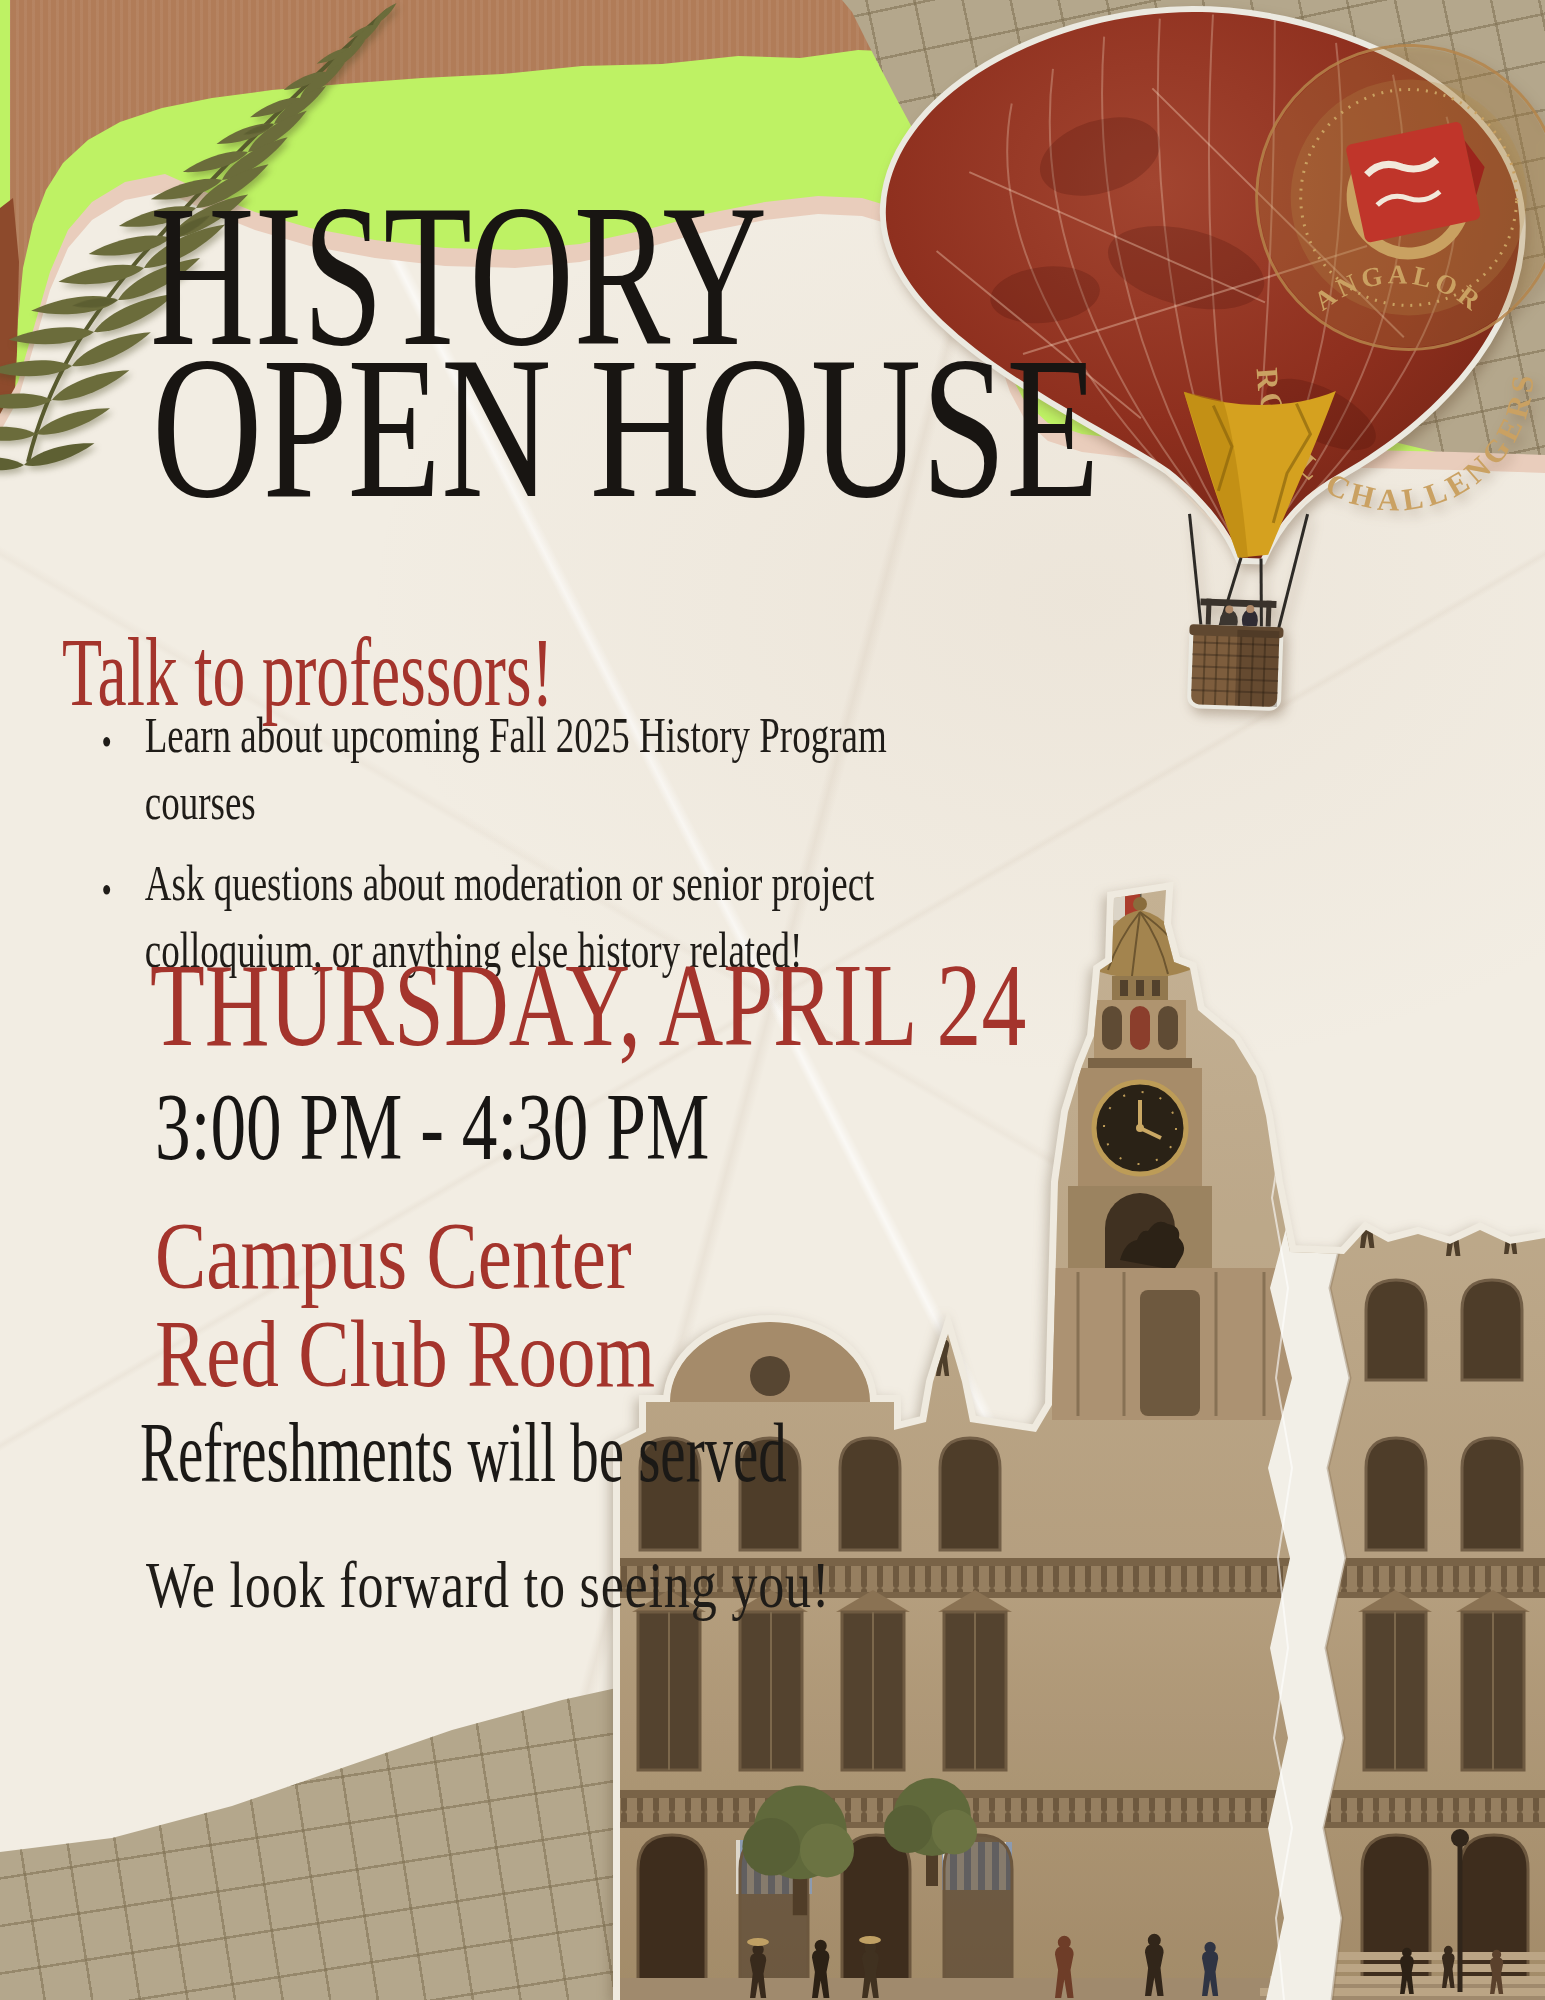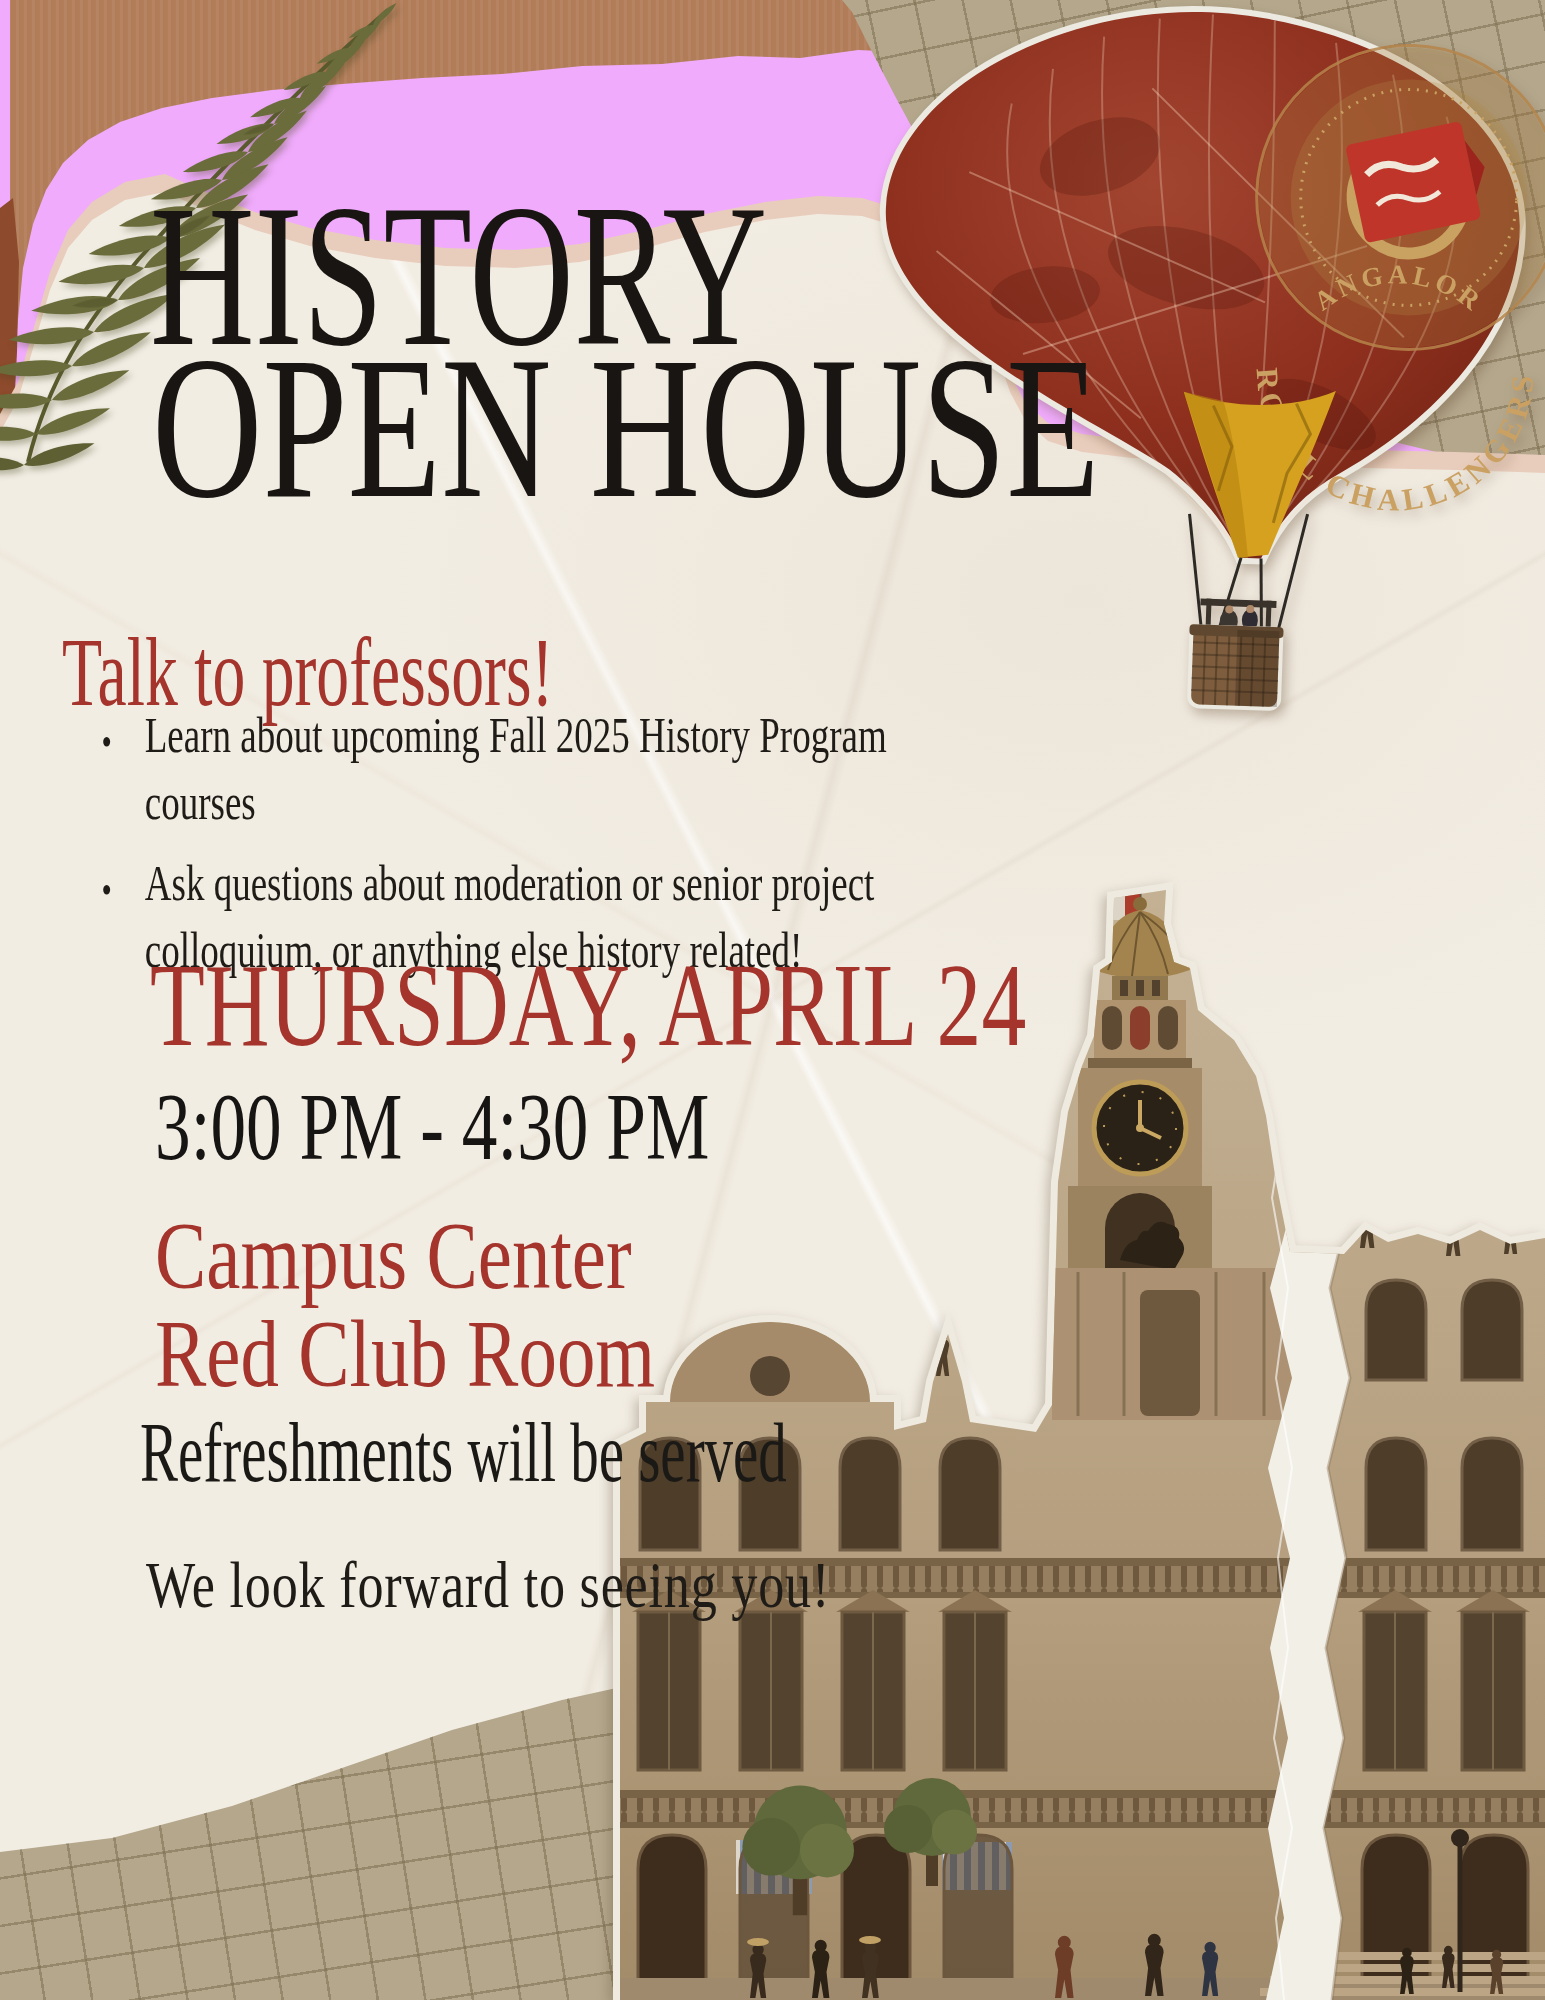--- a/index.html
+++ b/index.html
@@ -1,17 +1,17 @@
 <!DOCTYPE html>
 <html><head>
 <meta charset="utf-8">
 <style>
   html,body{margin:0;padding:0;background:#8a8378;}
   #poster{position:relative;width:1545px;height:2000px;overflow:hidden;
-          background:#f0abfc;font-family:"Liberation Serif",serif;}
+          background:#bef264;font-family:"Liberation Serif",serif;}
   #poster *{box-sizing:border-box;}
 
   
   .layer{position:absolute;inset:0;}
   .kraft-top{
     background:#b17c58;
     background-image:repeating-linear-gradient(90deg,rgba(255,255,255,.06) 0 3px,rgba(0,0,0,0) 3px 8px),
                      radial-gradient(600px 300px at 30% 20%,rgba(255,235,215,.15),rgba(0,0,0,0) 70%);
     clip-path:polygon(10px 0px,958px 0px,950px 46px,906px 52px,858px 50px,800px 58px,738px 56px,662px 64px,582px 66px,502px 74px,422px 78px,342px 84px,272px 90px,212px 98px,162px 108px,120px 122px,88px 140px,63px 163px,46px 190px,33px 224px,23px 268px,17px 330px,13px 430px,10px 430px);
   }

